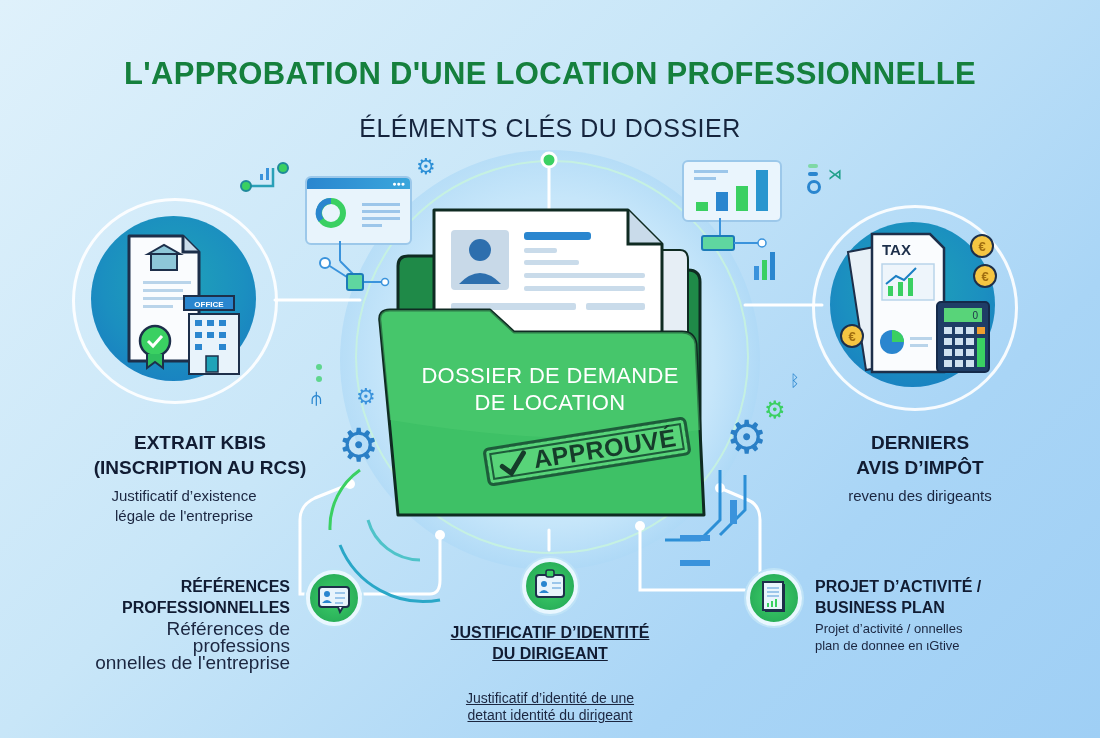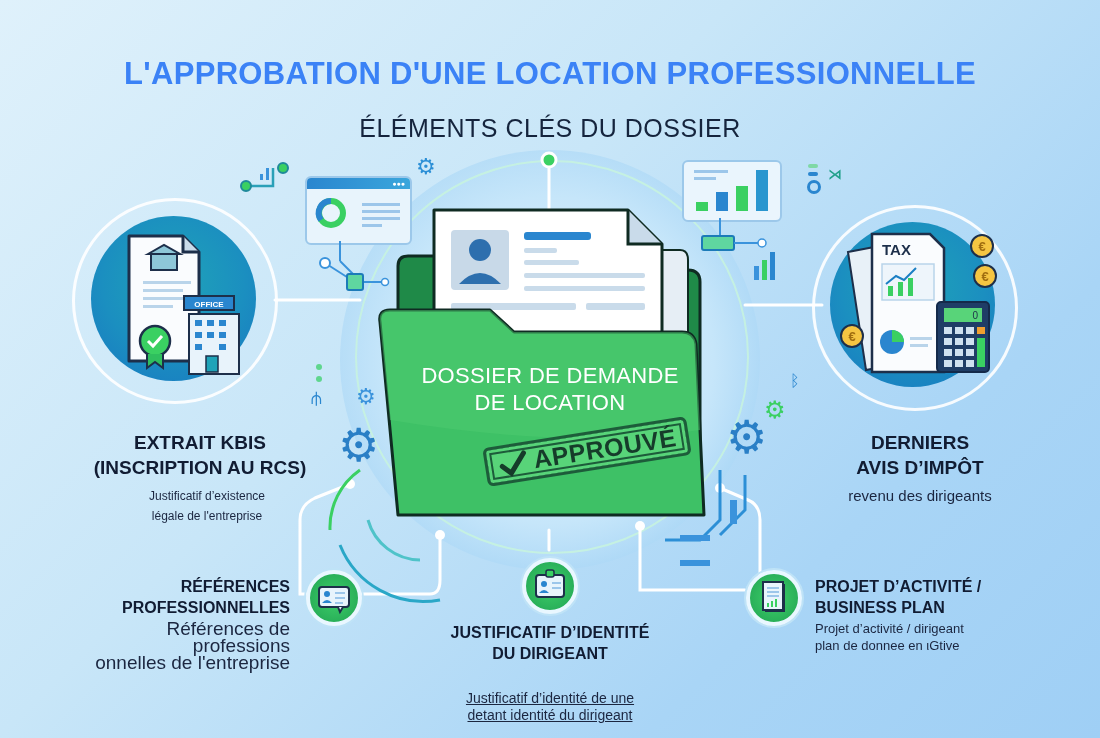--- a/index.html
+++ b/index.html
@@ -1,20 +1,20 @@
 <!DOCTYPE html>
 <html><head>
 <meta charset="utf-8">
 <style>
   html,body{margin:0;padding:0;}
   body{width:1100px;height:738px;overflow:hidden;position:relative;
     background:linear-gradient(135deg,#dff1fb 0%,#c8e6f8 40%,#a9d5f6 75%,#9fcff5 100%);
     font-family:"Liberation Sans","DejaVu Sans",sans-serif;color:#122038;}
   .abs{position:absolute;}
-  .title{left:0;top:56px;width:1100px;text-align:center;font-weight:700;font-size:31px;letter-spacing:0.3px;color:#3b82f6;}
+  .title{left:0;top:56px;width:1100px;text-align:center;font-weight:700;font-size:31px;letter-spacing:0.3px;color:#15803d;}
   .subtitle{left:0;top:98px;width:1100px;text-align:center;font-size:25px;color:#15243d;letter-spacing:0.5px;margin-top:16px;}
   .glow{left:340px;top:150px;width:420px;height:420px;border-radius:50%;
     background:radial-gradient(circle,#e9f7ff 0%,#c6e6fa 55%,rgba(160,210,245,0.55) 75%,rgba(160,210,245,0) 100%);}
   .ring{border-radius:50%;border:3px solid rgba(255,255,255,0.9);}
   .bigdisc{border-radius:50%;background:radial-gradient(circle at 50% 40%,#1fa3b8 0%,#1b8fc0 55%,#1877c2 100%);}
   .head{font-weight:700;text-align:center;color:#111c33;}
   .desc{text-align:center;color:#1b2640;}
   .smallcircle{width:48px;height:48px;border-radius:50%;background:radial-gradient(circle,#3ecf6a,#21a352);border:4px solid #e9f7ff;box-shadow:0 0 0 2px #bfe3f7;}
   .folder-text{color:#fff;font-weight:400;font-size:22px;text-align:center;line-height:27px;letter-spacing:0.3px;}
   .stamp{border:3px solid #1d5c3a;background:#58d479;border-radius:6px;transform:rotate(-9deg);
@@ -224,21 +224,21 @@
 <div class="abs" style="left:764px;top:396px;font-size:24px;color:#3ad062;">⚙</div>
 <div class="abs" style="left:790px;top:372px;font-size:16px;color:#2a86cf;">ᛒ</div>
 <div class="abs" style="left:316px;top:364px;width:6px;height:6px;border-radius:50%;background:#5fd68e"></div>
 <div class="abs" style="left:316px;top:376px;width:6px;height:6px;border-radius:50%;background:#5fd68e"></div>
 <div class="abs" style="left:311px;top:388px;font-size:18px;color:#2a86cf">⫛</div>
 
 <div class="abs head" style="left:60px;top:430px;width:280px;font-size:19px;line-height:25px;">
   <div>EXTRAIT KBIS</div>
   <div>(INSCRIPTION AU RCS)</div>
 </div>
-<div class="abs desc" style="left:67px;top:486px;width:280px;font-size:12px;line-height:20px;">
+<div class="abs desc" style="left:44px;top:486px;width:280px;font-size:15px;line-height:20px;">
   <div>Justificatif d’existence</div>
   <div>légale de l'entreprise</div>
 </div>
 
 <div class="abs head" style="left:780px;top:430px;width:280px;font-size:19px;line-height:25px;">
   <div>DERNIERS</div>
   <div>AVIS D’IMPÔT</div>
 </div>
 <div class="abs desc" style="left:780px;top:486px;width:280px;font-size:15px;line-height:20px;">
   <div>revenu des dirigeants</div>
@@ -267,21 +267,21 @@
 <div class="abs smallcircle" style="left:522px;top:558px;">
   <svg width="48" height="48">
     <rect x="10" y="13" width="28" height="22" rx="3" fill="#e8f4fc" stroke="#1d2f4a" stroke-width="2"></rect>
     <rect x="20" y="8" width="8" height="7" rx="2" fill="#3ad062" stroke="#1d2f4a" stroke-width="1.5"></rect>
     <circle cx="18" cy="22" r="3" fill="#2a86cf"></circle>
       <path d="M13 31 Q18 25 23 31 Z" fill="#2a86cf"></path>
     <rect x="26" y="20" width="9" height="2" fill="#9cc6ea"></rect>
       <rect x="26" y="25" width="9" height="2" fill="#9cc6ea"></rect>
   </svg>
 </div>
-<div class="abs head" style="left:400px;top:622px;width:300px;font-size:16px;line-height:21px;">
+<div class="abs head" style="left:400px;top:622px;width:300px;font-size:16px;line-height:21px;text-decoration:underline;">
   <div>JUSTIFICATIF D’IDENTITÉ</div>
   <div>DU DIRIGEANT</div>
 </div>
 <div class="abs desc" style="left:400px;top:690px;width:300px;font-size:14px;line-height:17px;text-decoration:underline;">
   <div>Justificatif d’identité de une</div>
   <div>detant identité du dirigeant</div>
 </div>
 
 <div class="abs smallcircle" style="left:746px;top:570px;">
   <svg width="48" height="48">
@@ -293,15 +293,15 @@
     <rect x="17" y="29" width="2" height="4" fill="#3ad062"></rect>
       <rect x="21" y="27" width="2" height="6" fill="#3ad062"></rect>
       <rect x="25" y="25" width="2" height="8" fill="#3ad062"></rect>
   </svg>
 </div>
 <div class="abs head" style="left:815px;top:576px;width:240px;text-align:left;font-size:16px;line-height:21px;">
   <div>PROJET D’ACTIVITÉ /</div>
   <div>BUSINESS PLAN</div>
 </div>
 <div class="abs desc" style="left:815px;top:620px;width:240px;text-align:left;font-size:13px;line-height:17px;">
-  <div>Projet d’activité / dirigeant</div>
+  <div>Projet d’activité / onnelles</div>
   <div>plan de donnee en ιGtive</div>
 </div>
 
 </body></html>

